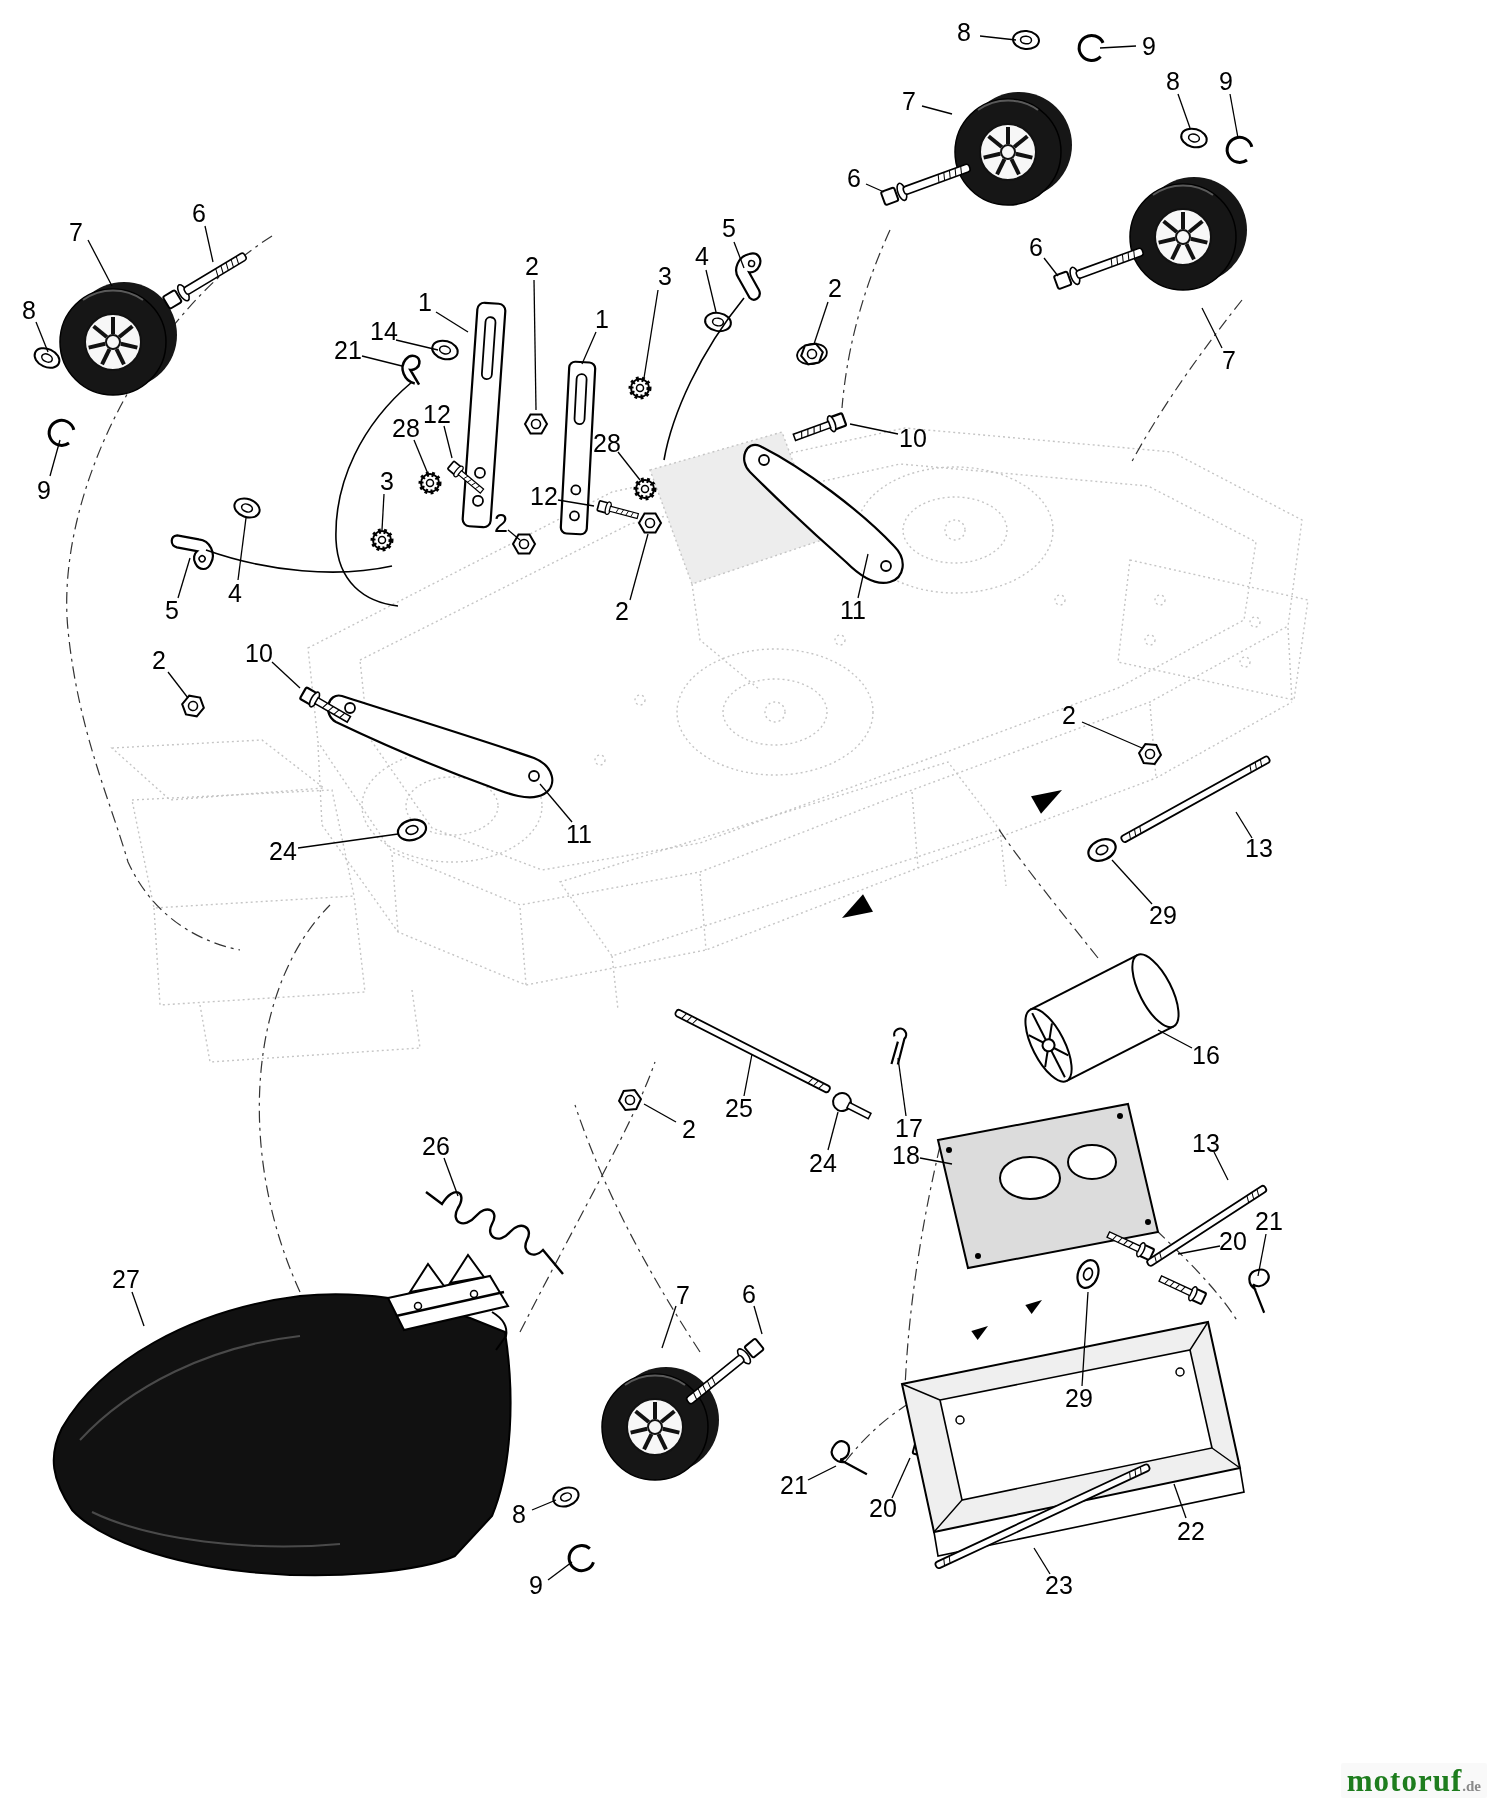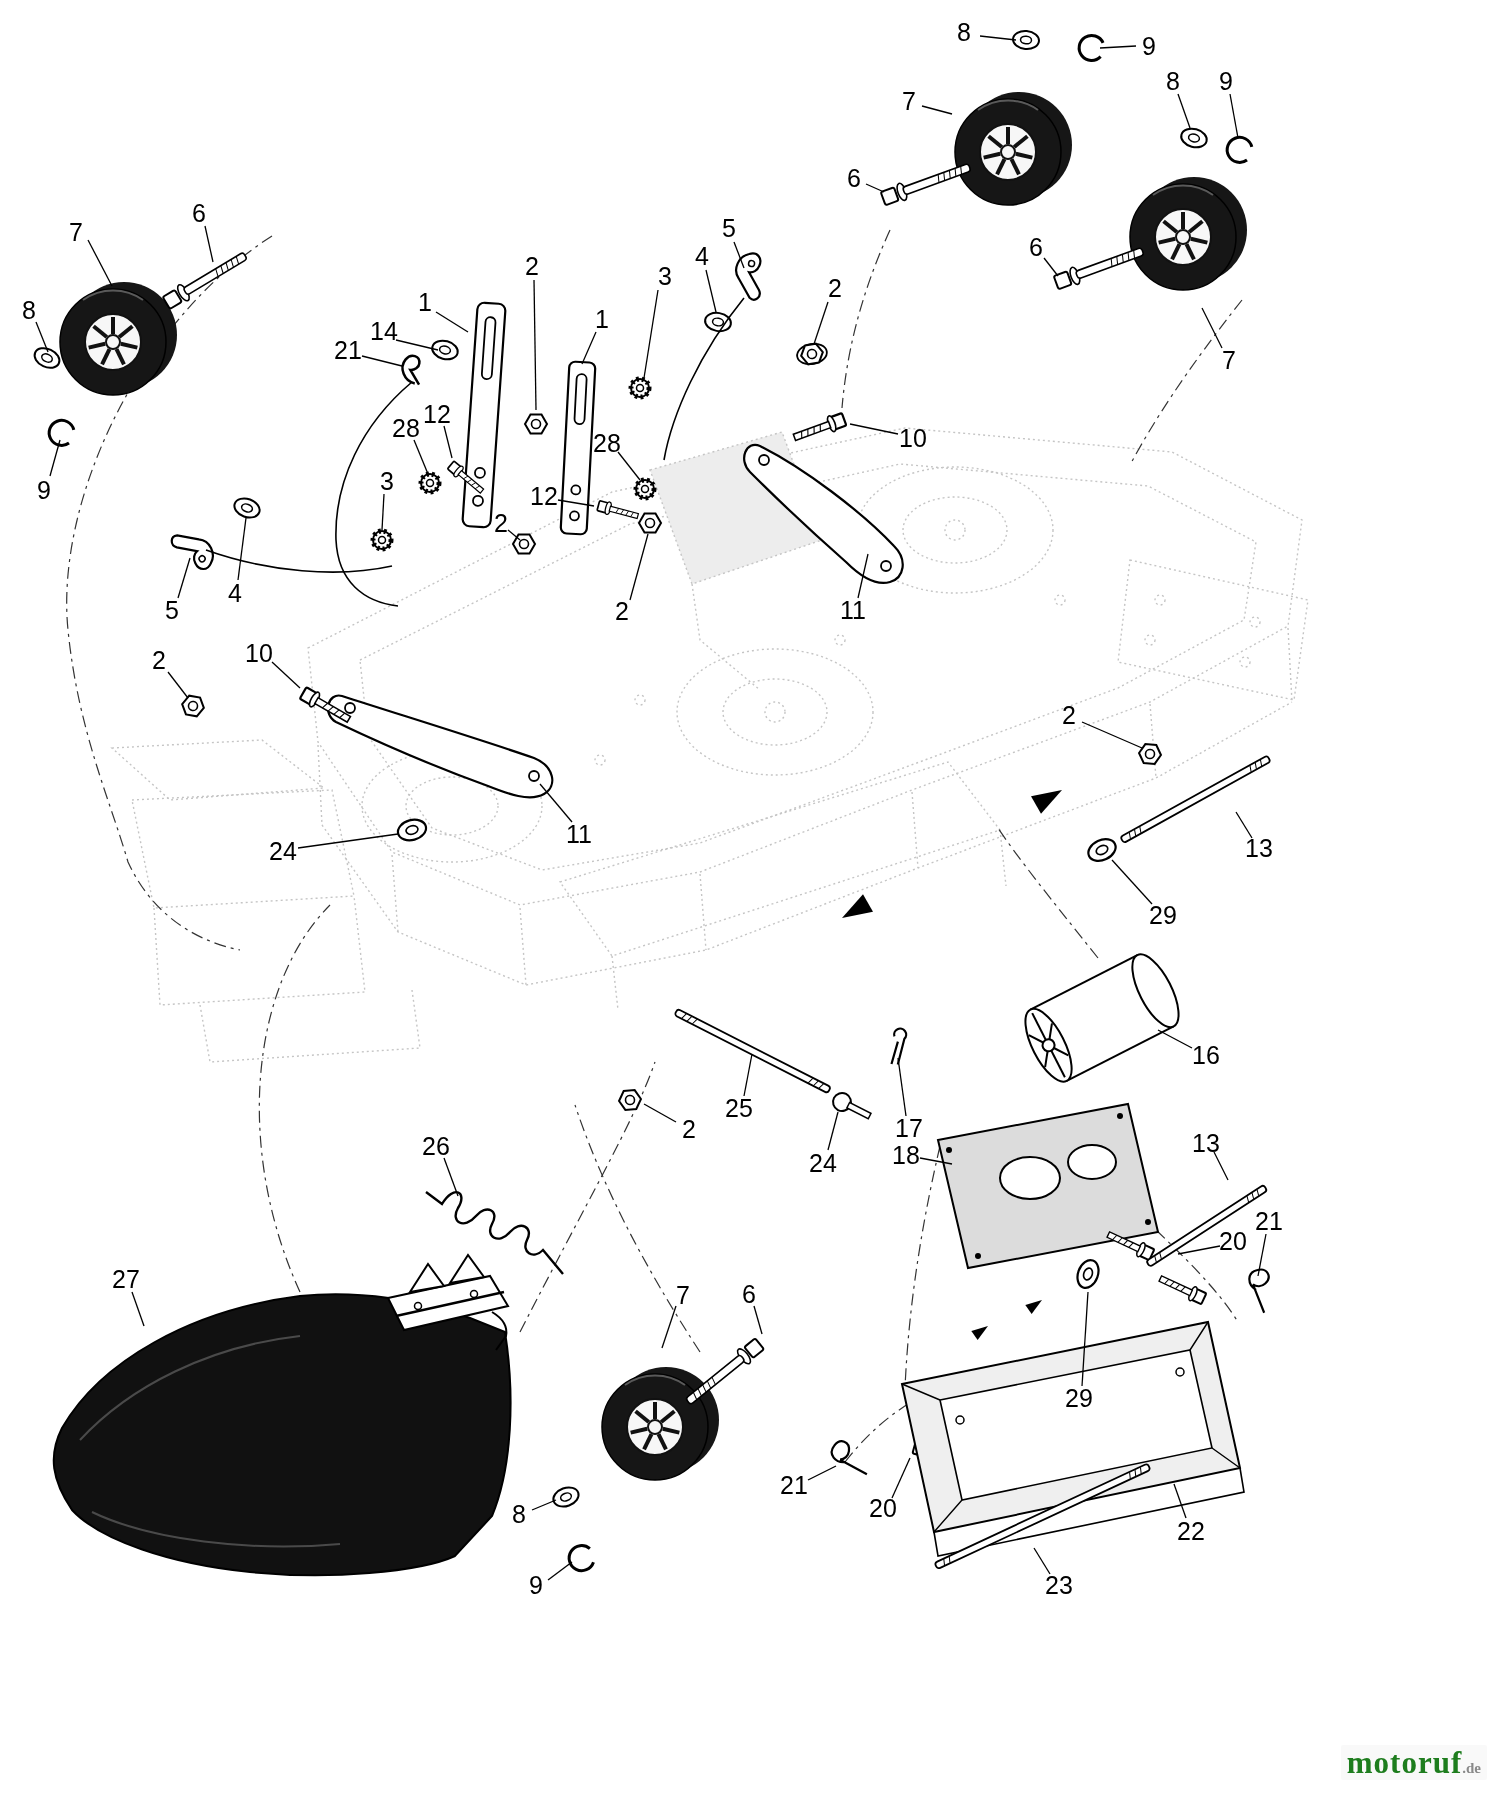--- a/index.html
+++ b/index.html
@@ -4,21 +4,21 @@
 <style>
   *{box-sizing:border-box}
   html,body{margin:0;padding:0}
   body{width:1493px;height:1800px;position:relative;overflow:hidden;
        font-family:"Liberation Sans",sans-serif;background:#fff}
   .canvas{position:absolute;inset:0}
   svg.drawing{position:absolute;top:0;left:0}
   #callout-layer text{font:25px "Liberation Sans",sans-serif;fill:#000;
        text-anchor:middle;dominant-baseline:central}
   #callout-layer line{stroke:#000;stroke-width:1.3}
-  .watermark{position:absolute;right:6px;bottom:20px;line-height:1;
+  .watermark{position:absolute;right:6px;bottom:2px;line-height:1;
        font-family:"Liberation Serif",serif;font-weight:bold;
        background:rgba(248,248,248,.92);padding:2px 6px;border-radius:2px}
   .watermark .brand{font-size:31px;letter-spacing:1px}
   .watermark .tld{font-size:15px}
 </style>
 </head>
 <body style="background: rgb(255, 255, 255);">
 
 <div class="canvas">
 <svg class="drawing" width="1493" height="1800" viewBox="0 0 1493 1800" xmlns="http://www.w3.org/2000/svg">

